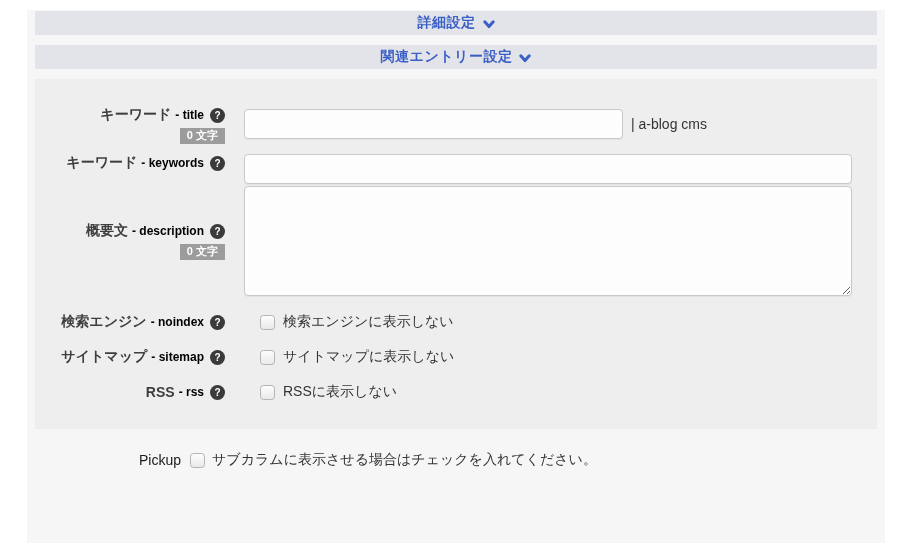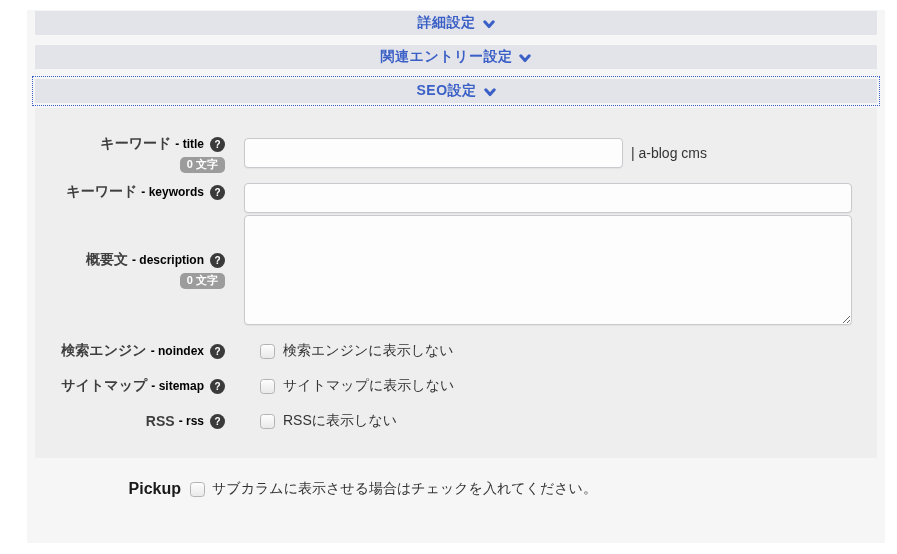--- a/index.html
+++ b/index.html
@@ -37,21 +37,21 @@
   .label-line{display:flex;align-items:center;white-space:nowrap;}
   .lbl-ja{font-size:14px;font-weight:bold;color:#3e3e3e;}
   .lbl-en{font-size:12px;font-weight:bold;color:#000000;margin-left:4px;}
   .help-icon{
     width:15px;height:15px;border-radius:50%;background:#3a3a3a;color:#ffffff;
     font-size:10px;font-weight:bold;display:inline-flex;align-items:center;justify-content:center;
     margin-left:6px;cursor:pointer;flex:0 0 15px;
   }
   .badge{
     margin-top:4px;background:#9c9c9c;color:#ffffff;font-size:11px;font-weight:bold;
-    padding:1px 7px 2px;border-radius:5px;line-height:13px;white-space:nowrap;
+    padding:1px 7px 2px;border-radius:0;line-height:13px;white-space:nowrap;
   }
   .control-col{display:flex;align-items:center;min-width:0;}
   .text-input{
     height:30px;box-sizing:border-box;border:1px solid #c9c9cd;border-radius:4px;
     background:#fdfdfd;box-shadow:0 1px 1px rgba(0,0,0,0.05);
     font-size:14px;padding:0 8px;outline:none;
   }
   .title-input{width:379px;}
   .keywords-input{width:608px;}
   .suffix{font-size:14px;color:#333333;margin-left:8px;white-space:nowrap;}
@@ -72,21 +72,21 @@
     -webkit-appearance:none;appearance:none;width:15px;height:15px;margin:0;
     border:1px solid #b3b3b3;border-radius:3.5px;
     background:linear-gradient(#fdfdfd,#e9e9ea);cursor:pointer;outline:none;flex:0 0 15px;
   }
   .cb-text{font-size:14px;color:#333333;margin-left:8px;white-space:nowrap;}
   
   .pickup-row{
     display:flex;align-items:center;margin-top:22px;padding-left:80px;
   }
   .pickup-label{
-    width:66px;text-align:right;font-size:16px;font-weight:bold;color:#1a1a1a;margin-right:9px;
+    width:66px;text-align:right;font-size:14px;font-weight:normal;color:#1a1a1a;margin-right:9px;
   }
   .pickup-row .cb-text{margin-left:7px;}
 </style>
 </head>
 <body>
 
 <div class="page">
 
   <div class="accordion-bar">
     <span class="bar-label">詳細設定</span>
@@ -99,28 +99,20 @@
 
   <div class="accordion-bar">
     <span class="bar-label">関連エントリー設定</span>
     <span class="chevron">
       <svg width="12" height="9" viewBox="0 0 12 9">
           <path d="M1.8 1.8 L6 6.6 L10.2 1.8" fill="none" stroke="#3a5fc6" stroke-width="3" stroke-linecap="round" stroke-linejoin="round"></path>
         </svg>
     </span>
   </div>
 
-  <div class="accordion-bar focused">
-    <span class="bar-label">SEO設定</span>
-    <span class="chevron">
-      <svg width="12" height="9" viewBox="0 0 12 9">
-          <path d="M1.8 1.8 L6 6.6 L10.2 1.8" fill="none" stroke="#3a5fc6" stroke-width="3" stroke-linecap="round" stroke-linejoin="round"></path>
-        </svg>
-    </span>
-  </div>
 
   <div class="seo-panel">
 
     <div class="form-row row-title">
       <div class="label-col">
         <div class="label-line">
           <span class="lbl-ja">キーワード</span>
           <span class="lbl-en">- title</span>
           <span class="help-icon">?</span>
         </div>

